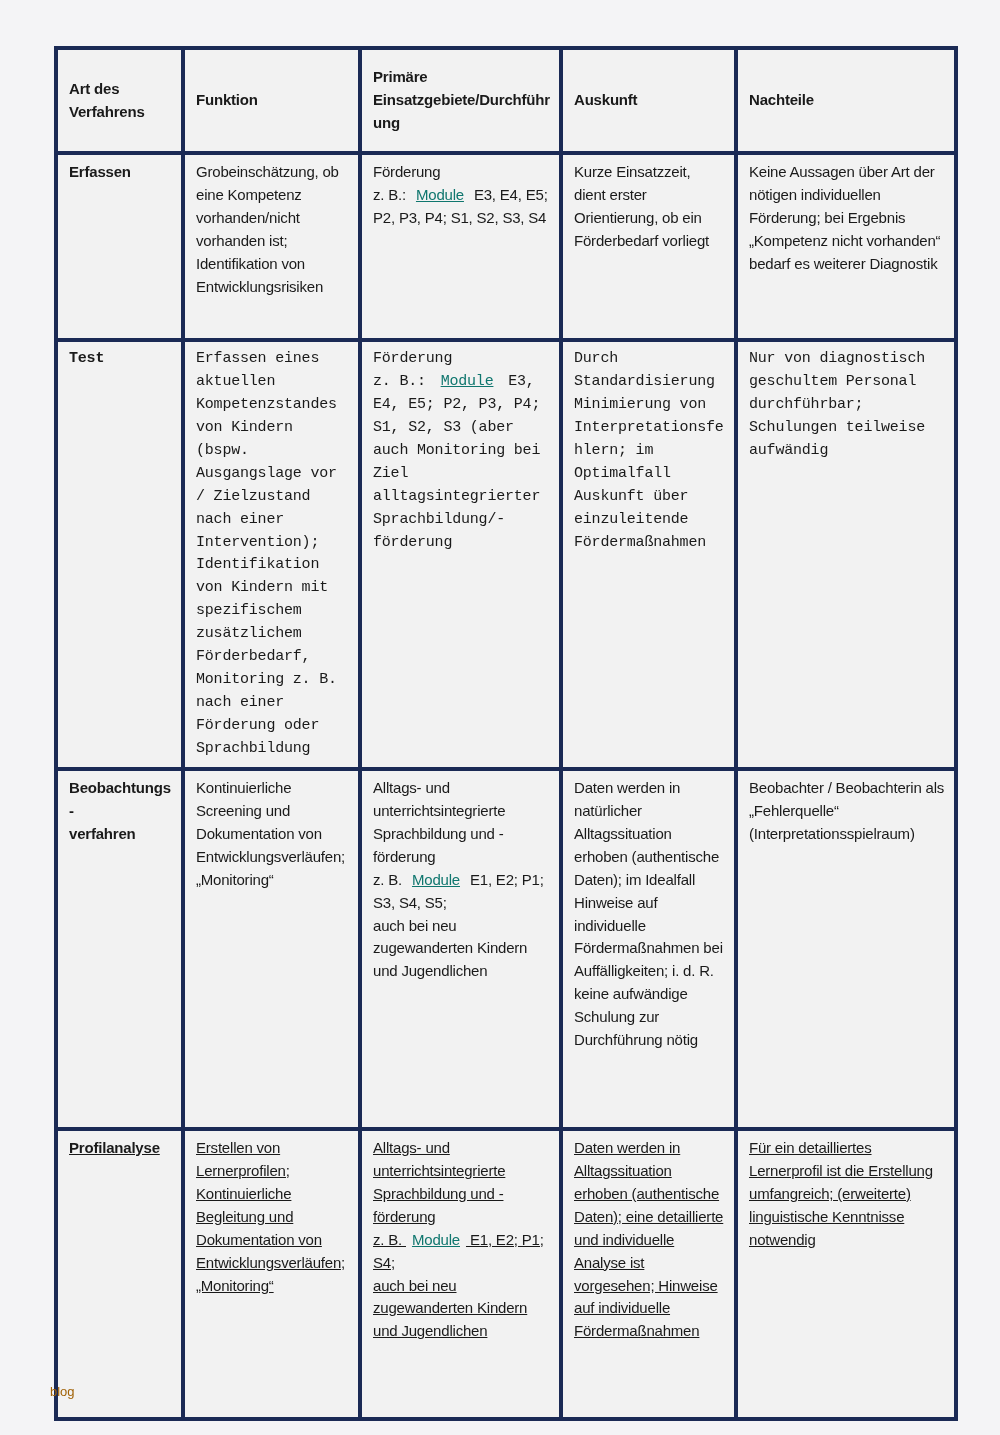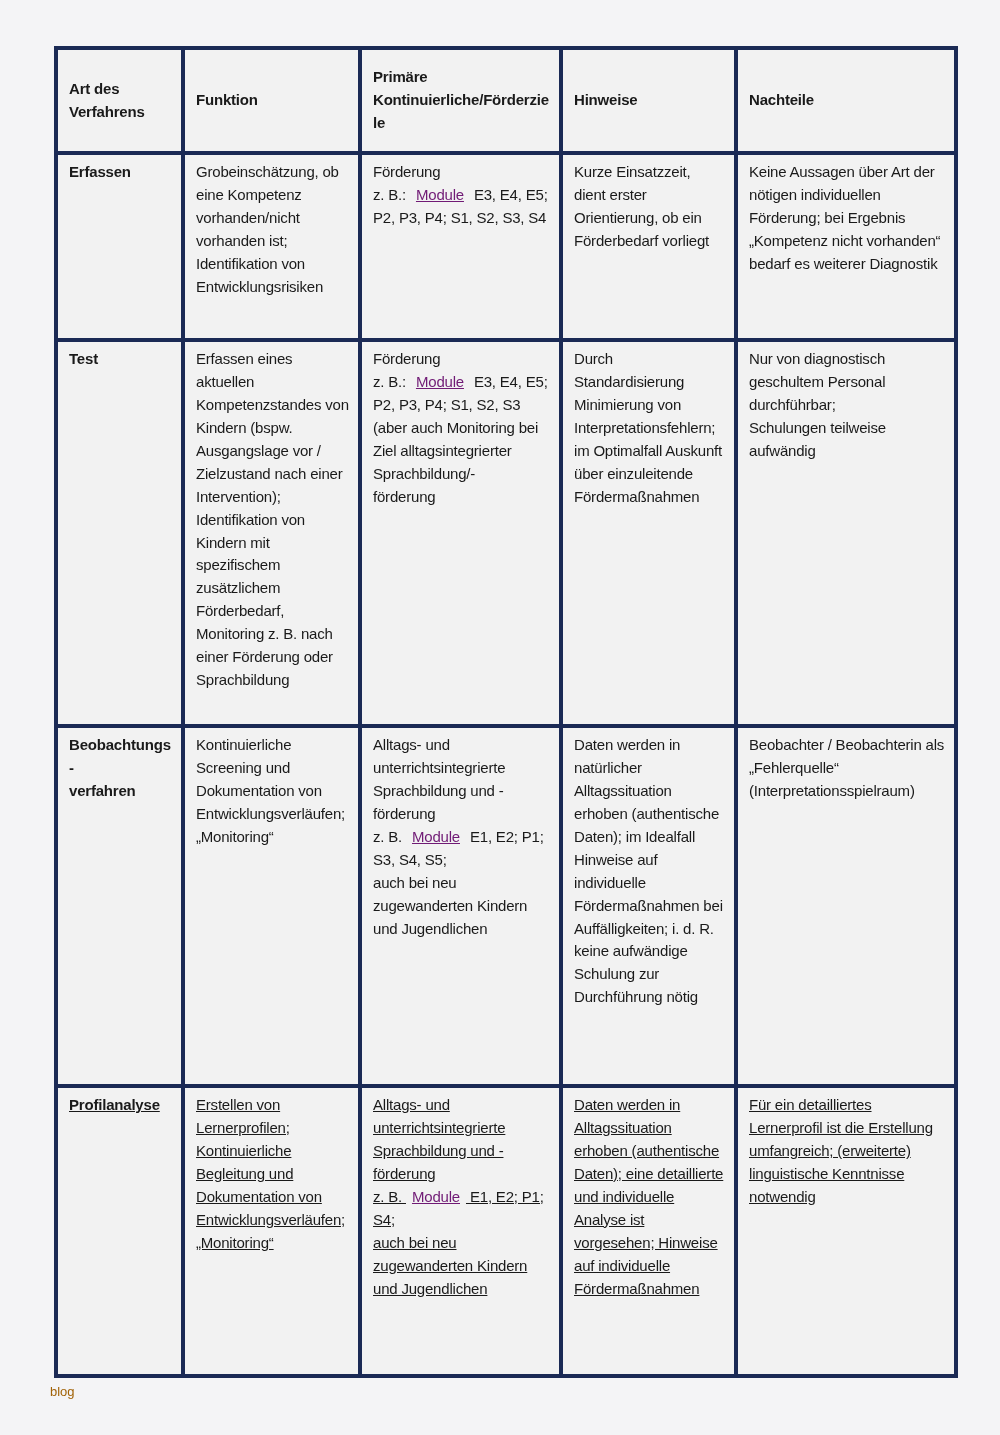--- a/index.html
+++ b/index.html
@@ -33,25 +33,25 @@
   }
   .doc-table thead th {
     vertical-align: middle;
     font-weight: bold;
   }
   .doc-table tbody th {
     font-weight: bold;
   }
   .doc-table thead tr { height: 105px; }
   .doc-table tbody tr:nth-child(1) { height: 187px; }
-  .doc-table tbody tr:nth-child(2) { height: 386px; }
+  .doc-table tbody tr:nth-child(2) { height: 386px; font-family: Liberation Mono, monospace; }
   .doc-table tbody tr:nth-child(3) { height: 360px; }
   .doc-table tbody tr:nth-child(4) { height: 290px; text-decoration: underline; }
   a.module-link {
-    color: #701a75;
+    color: #0f766e;
     text-decoration: underline;
     cursor: pointer;
   }
   .watermark {
     position: absolute;
     left: 38px;
     top: 1372px;
     font-size: 13px;
     color: #a16207;
   }
@@ -64,22 +64,22 @@
     <col style="width:127px">
     <col style="width:177px">
     <col style="width:201px">
     <col style="width:175px">
     <col style="width:220px">
   </colgroup>
   <thead>
     <tr>
       <th>Art des Verfahrens</th>
       <th>Funktion</th>
-      <th>Primäre Kontinuierliche/Förderziele</th>
-      <th>Hinweise</th>
+      <th>Primäre Einsatzgebiete/Durchführung</th>
+      <th>Auskunft</th>
       <th>Nachteile</th>
     </tr>
   </thead>
   <tbody>
   <tr>
         <th>Erfassen</th>
         <td>Grobeinschätzung, ob eine Kompetenz vorhanden/nicht vorhanden ist; Identifikation von Entwicklungsrisiken</td>
         <td>Förderung<br>z. B.: <a class="module-link" href="#">Module</a> E3, E4, E5; P2, P3, P4; S1, S2, S3, S4</td>
         <td>Kurze Einsatzzeit, dient erster Orientierung, ob ein Förderbedarf vorliegt</td>
         <td>Keine Aussagen über Art der nötigen individuellen Förderung; bei Ergebnis „Kompetenz nicht vorhanden“ bedarf es weiterer Diagnostik</td>

